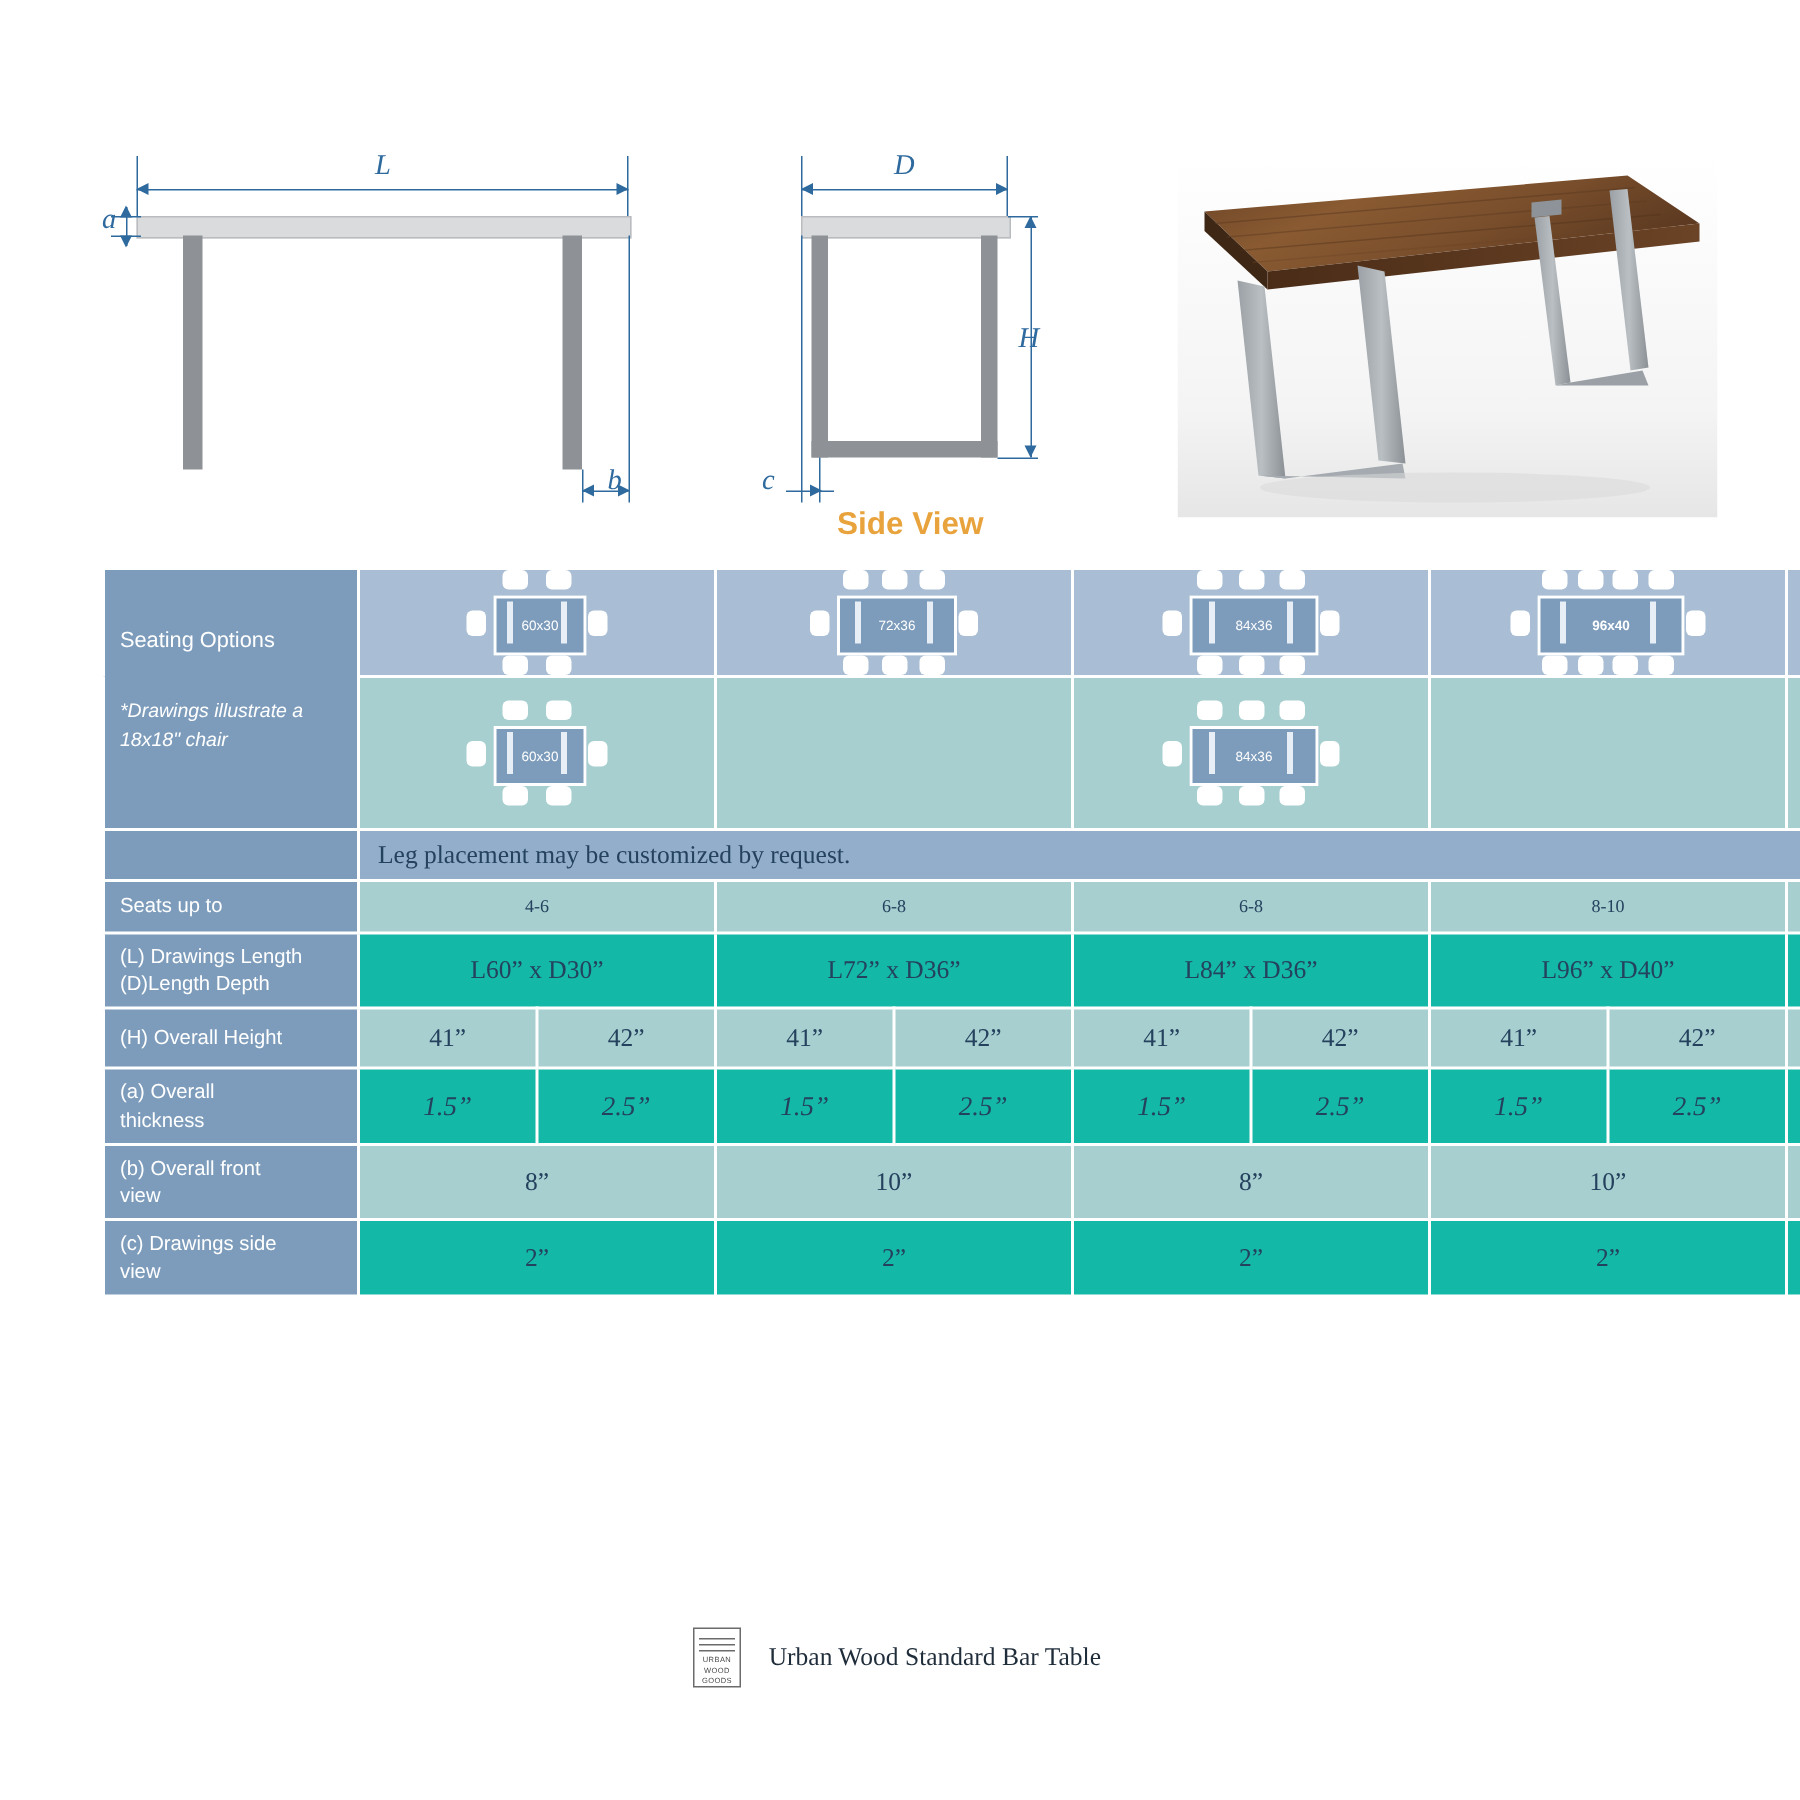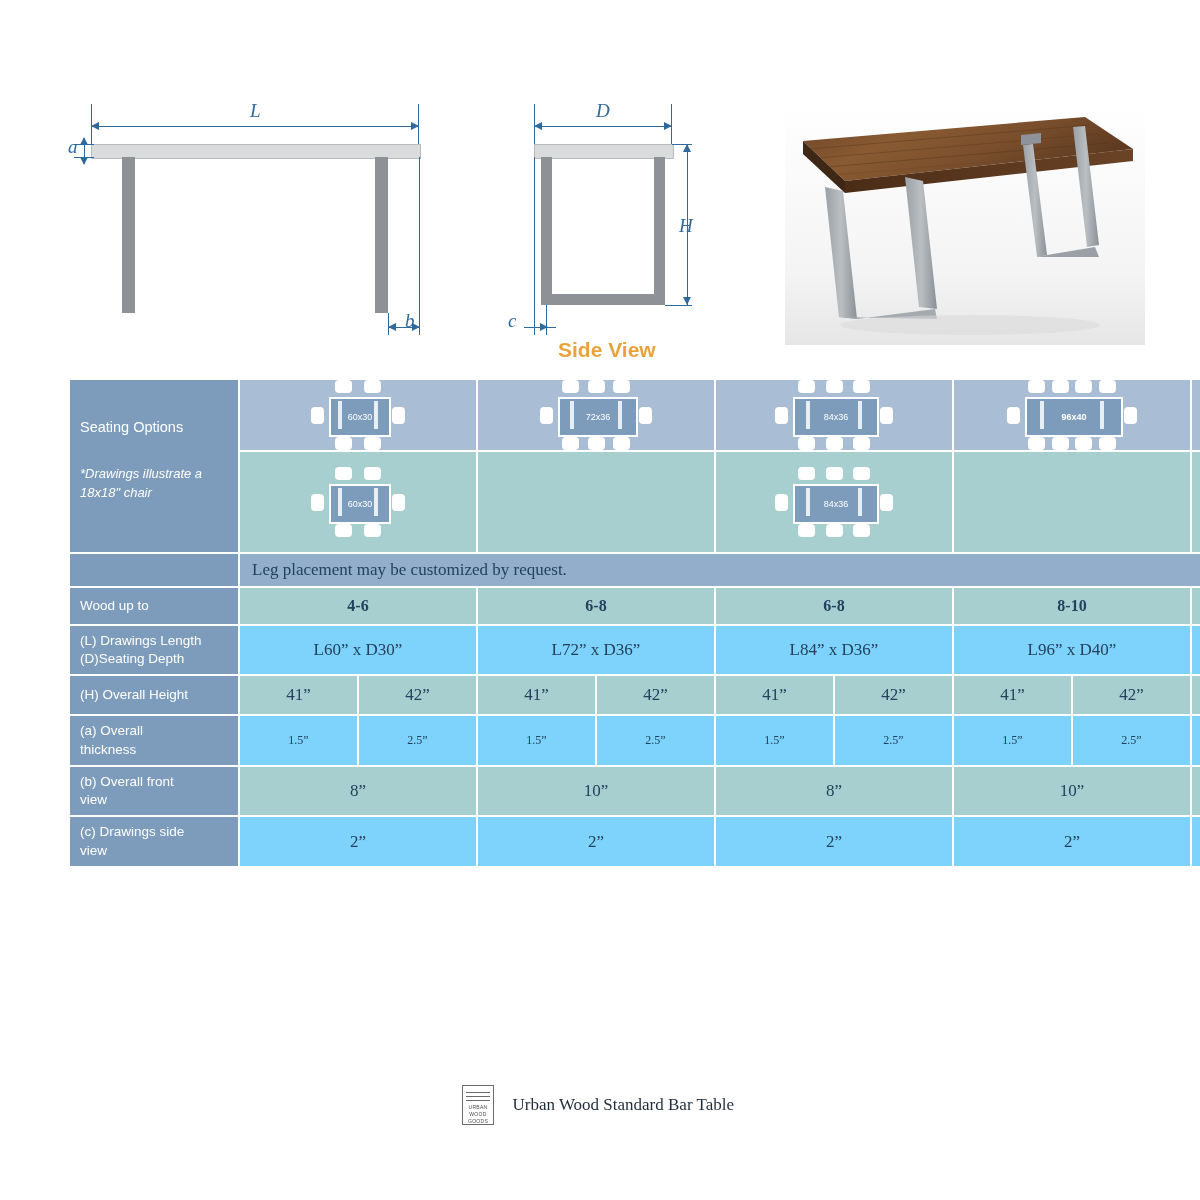--- a/index.html
+++ b/index.html
@@ -28,24 +28,24 @@
   
   #chart{position:absolute;left:68px;top:378px;width:1065px;border-collapse:collapse;table-layout:fixed;}
   #chart td{border:2px solid #ffffff;padding:0;vertical-align:middle;}
 
   .rowlabel{background:#7d9cbb;color:#ffffff;font-size:13.5px;padding:6px 10px !important;line-height:1.35;}
   .seatcell{background:#a9bed4;}
   .seatcell2{background:#a7cfcf;}
   .legnote{background:#92aecb;color:#24415e;font-size:17px;padding:6px 0 6px 12px !important;font-family:"Liberation Serif",serif;}
   .val{ text-align:center;font-family:"Liberation Serif",serif;color:#24415e;}
   .teal{background:#a7cfcf;}
-  .blue{background:#7dd3fc;}
-  .v18{font-size:16px;font-weight:bold;}
+  .blue{background:#14b8a6;}
+  .v18{font-size:12px;}
   .v17{font-size:17px;}
-  .v16{font-size:12px;}
+  .v16{font-size:18px;font-style:italic;}
   .pad16{padding:9px 0 !important;}
 
   
   .seatdiag{position:relative;margin:0 auto;}
   .tabrect{position:absolute;background:#7d9cbb;border:2px solid #ffffff;display:flex;align-items:center;justify-content:center;}
   .tabrect span{color:#ffffff;font-size:9px;font-family:"Liberation Sans",sans-serif;white-space:nowrap;}
   .chair{position:absolute;background:#ffffff;border-radius:4px;}
   .legbar{position:absolute;background:#e8eef5;}
 
   
@@ -298,33 +298,33 @@
     <td class="seatcell2" colspan="2"></td>
 
   </tr>
 
   <tr>
     <td class="rowlabel">&nbsp;</td>
     <td class="legnote" colspan="12">Leg placement may be customized by request.</td>
   </tr>
 
   <tr>
-    <td class="rowlabel">Wood up to</td>
+    <td class="rowlabel">Seats up to</td>
     <td class="val teal v18 pad16" colspan="2">4-6</td>
     <td class="val teal v18 pad16" colspan="2">6-8</td>
     <td class="val teal v18 pad16" colspan="2">6-8</td>
     <td class="val teal v18 pad16" colspan="2">8-10</td>
     <td class="val teal v18 pad16" colspan="2">8-10</td>
 
   </tr>
 
   <tr>
     <td class="rowlabel">
       <div>(L) Drawings Length</div>
-      <div>(D)Seating Depth</div>
+      <div>(D)Length Depth</div>
     </td>
     <td class="val blue v17 pad16" colspan="2">L60” x D30”</td>
     <td class="val blue v17 pad16" colspan="2">L72” x D36”</td>
     <td class="val blue v17 pad16" colspan="2">L84” x D36”</td>
     <td class="val blue v17 pad16" colspan="2">L96” x D40”</td>
     <td class="val blue v17 pad16" colspan="2">L108” x D42”</td>
 
   </tr>
 
   <tr>

